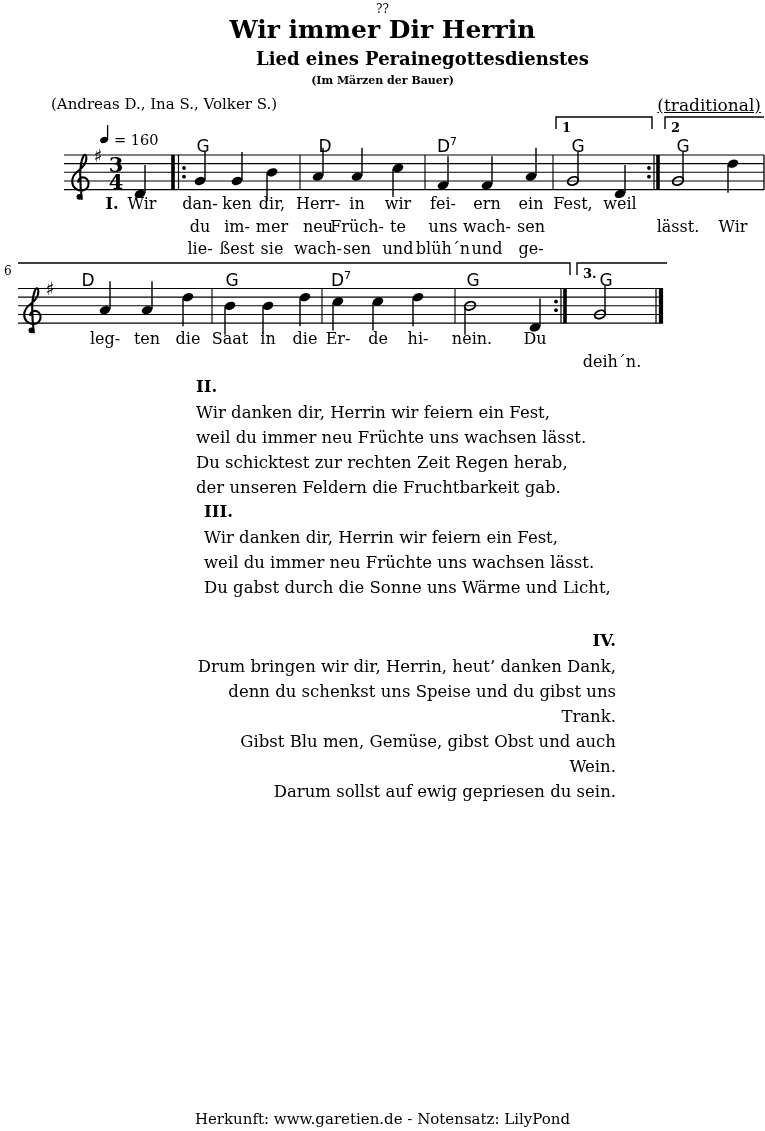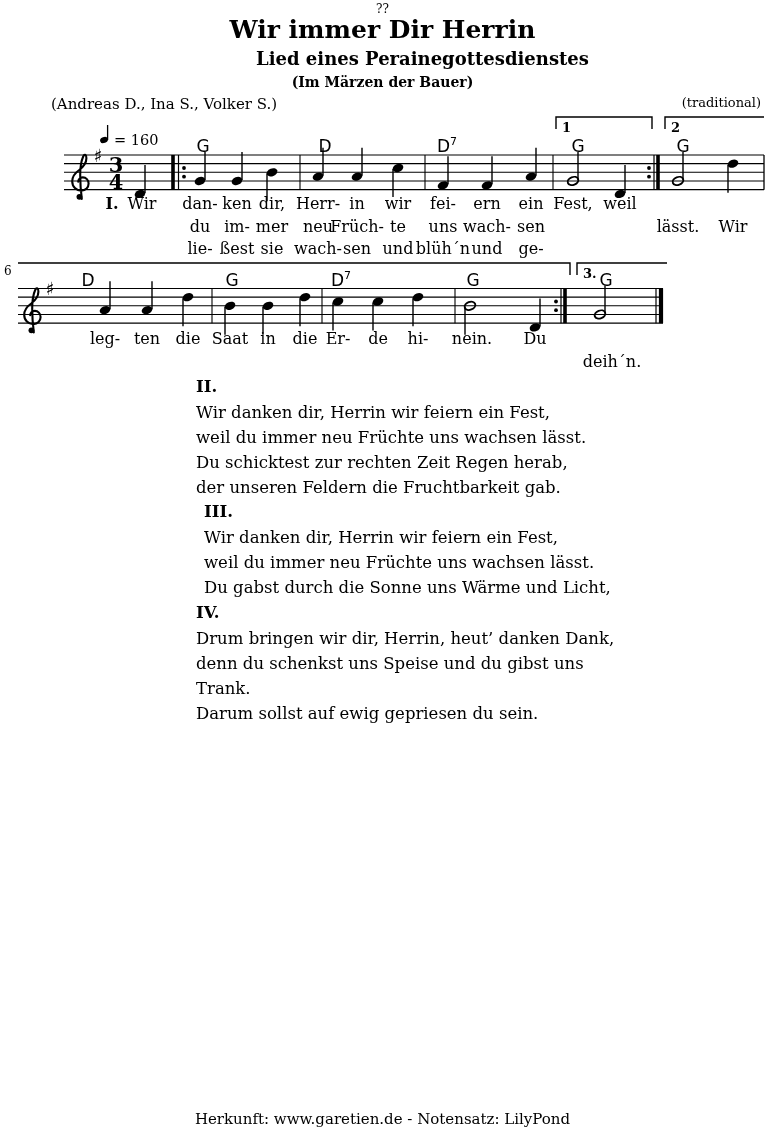--- a/index.html
+++ b/index.html
@@ -3,28 +3,28 @@
 <meta charset="utf-8">
 <style>
   html,body{margin:0;padding:0;background:#fff;}
   #page{position:relative;width:765px;height:1131px;background:#ffffff;color:#000;
         font-family:"DejaVu Serif",serif;overflow:hidden;}
   .abs{position:absolute;}
   .ctr{left:0;width:765px;text-align:center;}
   #mystery{top:2px;font-size:12px;}
   #title{top:15px;font-size:25px;font-weight:bold;}
   #subtitle{top:48px;font-size:18px;font-weight:bold;padding-left:40px;}
-  #subsubtitle{top:74px;font-size:14px;font-weight:bold;}
+  #subsubtitle{top:74px;font-size:11px;font-weight:bold;}
   #composer-left{top:95px;left:8px;font-size:15px;margin-left:43px;}
-  #composer-right{top:95px;right:4px;font-size:13px;}
+  #composer-right{top:95px;right:4px;font-size:17px;text-decoration:underline;}
   #system1{top:112px;left:0;}
   #system2{top:256px;left:0;}
   .verse{left:196px;width:420px;font-size:16.5px;line-height:25px;}
   .verse .vh{font-weight:bold;display:block;margin-bottom:1px;}
-  #verse-2{top:374px;} #verse-3{top:499px;margin-left:8px;} #verse-4{top:600px;}
+  #verse-2{top:374px;} #verse-3{top:499px;margin-left:8px;} #verse-4{top:628px;text-align:right;}
   #footer{top:1110px;font-size:15px;}
 </style>
 </head>
 <body>
 
 <div id="page">
   <div id="mystery" class="abs ctr">??</div>
   <div id="title" class="abs ctr">Wir immer Dir Herrin</div>
   <div id="subtitle" class="abs ctr">Lied eines Perainegottesdienstes</div>
   <div id="subsubtitle" class="abs ctr">(Im Märzen der Bauer)</div>
@@ -259,17 +259,18 @@
   <div id="verse-3" class="abs verse">
     <span class="vh">III.</span>
     <div>Wir danken dir, Herrin wir feiern ein Fest,</div>
     <div>weil du immer neu Früchte uns wachsen lässt.</div>
     <div>Du gabst durch die Sonne uns Wärme und Licht,</div>
   </div>
   <div id="verse-4" class="abs verse">
     <span class="vh">IV.</span>
     <div>Drum bringen wir dir, Herrin, heut’ danken Dank,</div>
     <div>denn du schenkst uns Speise und du gibst uns Trank.</div>
+    <div>Gibst Blu men, Gemüse, gibst Obst und auch Wein.</div>
     <div>Darum sollst auf ewig gepriesen du sein.</div>
   </div>
 
   <div id="footer" class="abs ctr">Herkunft: www.garetien.de - Notensatz: LilyPond</div>
 </div>
 
 </body></html>

